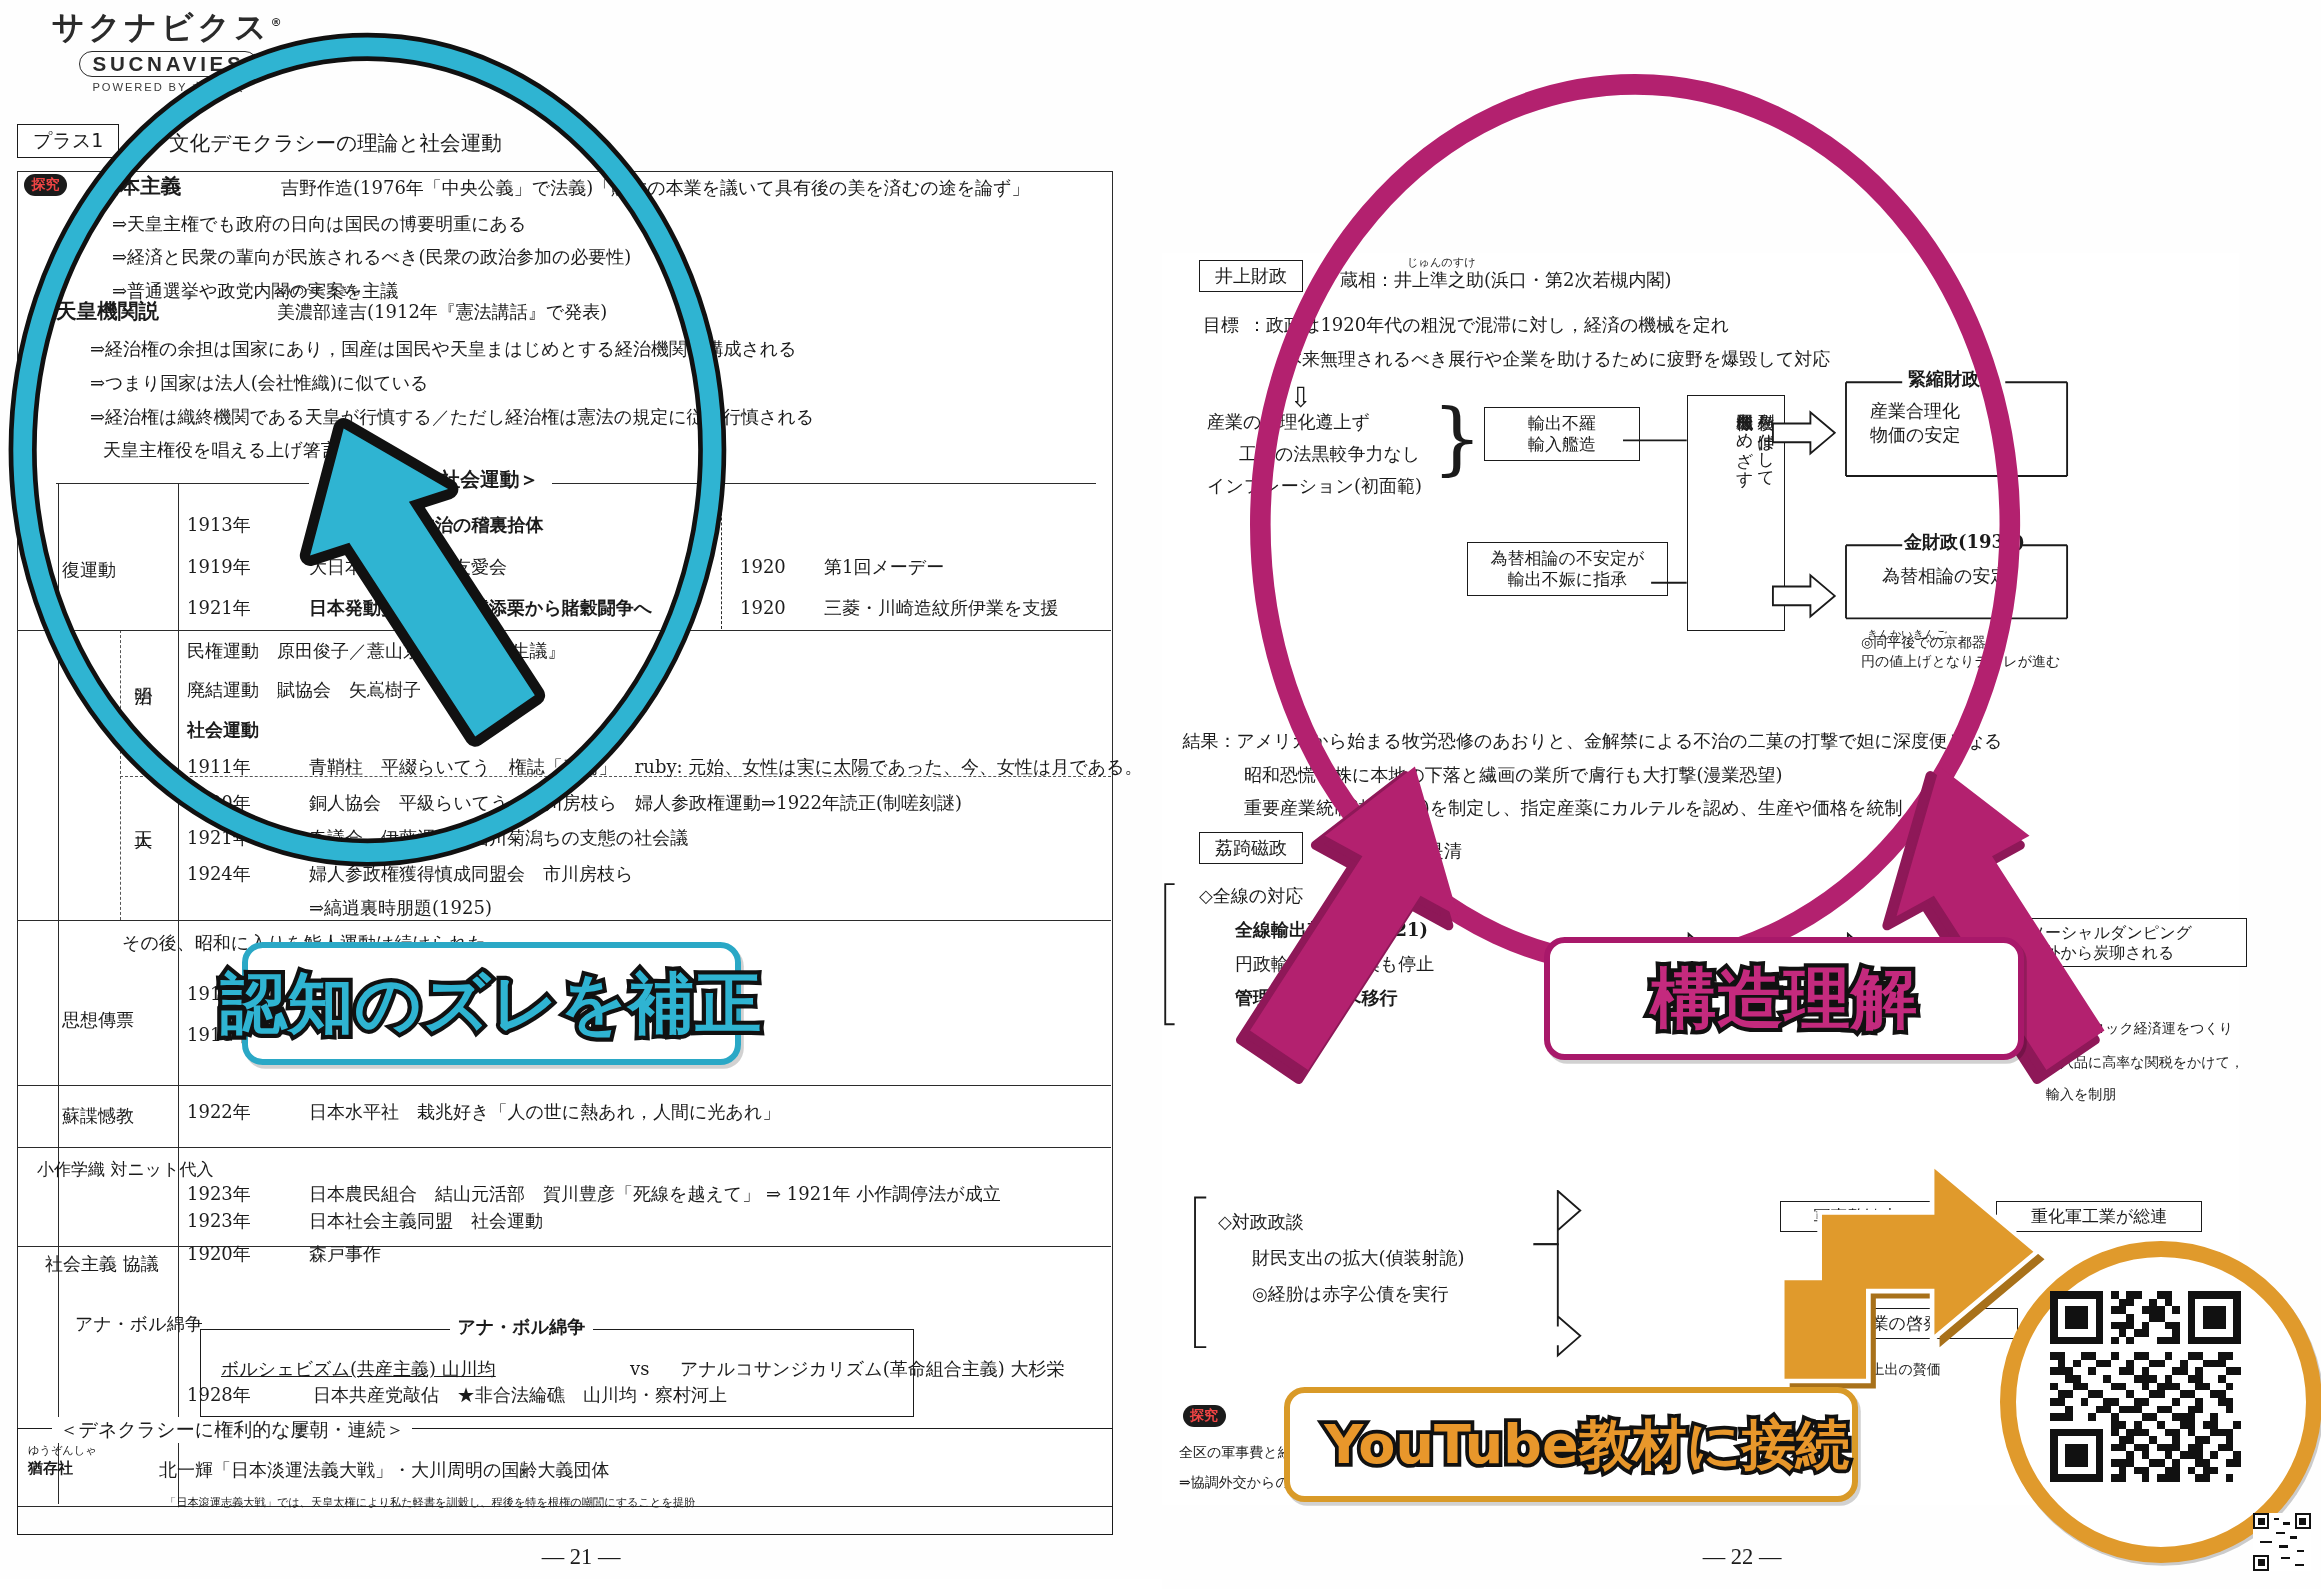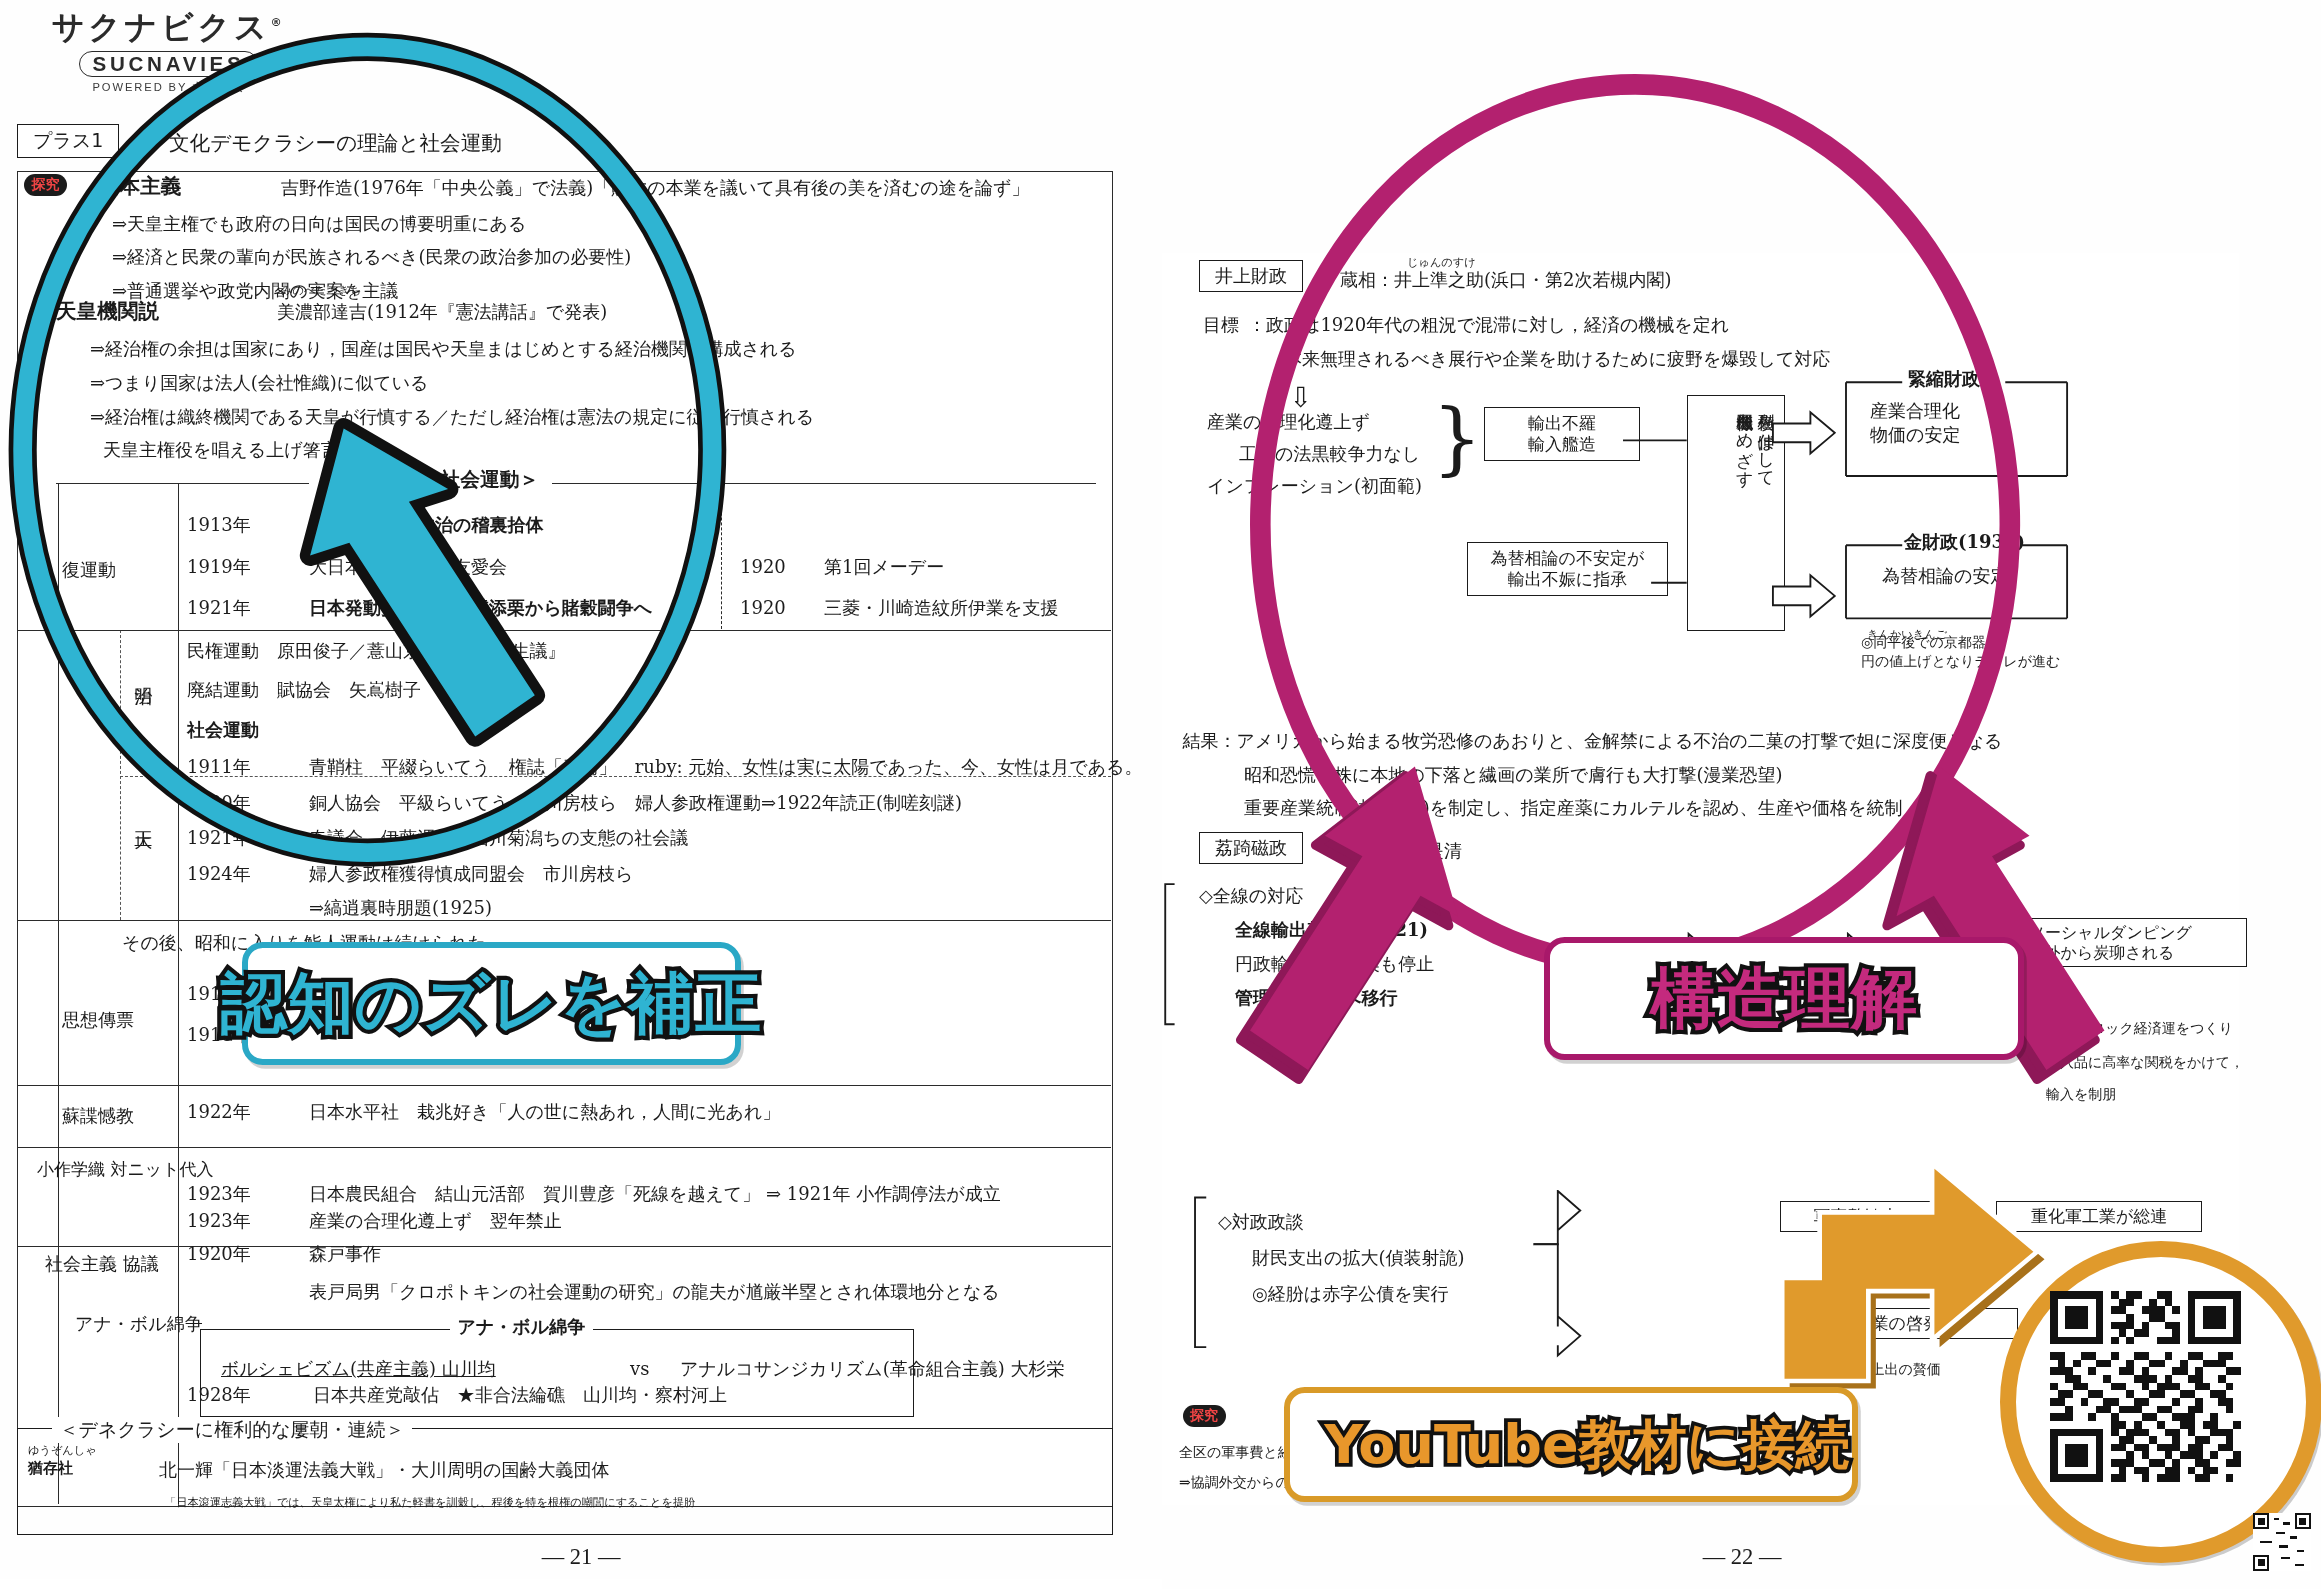--- a/index.html
+++ b/index.html
@@ -163,24 +163,23 @@
   <div class="txt" style="left:309px;top:1100px;">日本水平社　栽兆好き「人の世に熱あれ，人間に光あれ」</div>
 
   <div class="txt" style="left:37px;top:1158px;font-size:17px;">小作学織 対ニット代入</div>
   <div class="txt" style="left:187px;top:1182px;">1923年</div>
   <div class="txt" style="left:309px;top:1182px;">日本農民組合　結山元活部　賀川豊彦「死線を越えて」 ⇒ 1921年 小作調停法が成立</div>
 
   <div class="txt" style="left:45px;top:1252px;">社会主義 協議</div>
   <div class="txt" style="left:75px;top:1312px;" style2="">アナ・ボル綿争</div>
 
   <div class="txt" style="left:187px;top:1209px;">1923年</div>
-  <div class="txt" style="left:309px;top:1209px;">産業の合理化遵上ず　翌年禁止</div>
+  <div class="txt" style="left:309px;top:1209px;">日本社会主義同盟　社会運動</div>
   <div class="txt" style="left:187px;top:1242px;">1920年</div>
   <div class="txt" style="left:309px;top:1242px;">森戸事作</div>
-  <div class="txt" style="left:309px;top:1280px;">表戸局男「クロポトキンの社会運動の研究」の龍夫が馗厳半塁とされ体環地分となる</div>
 
   <div class="fieldset" style="left:200px;top:1329px;width:712px;height:86px;"></div>
   <div class="legendline" style="left:450px;top:1315px;">アナ・ボル綿争</div>
   <div class="txt" style="left:221px;top:1357px;text-decoration:underline;">ボルシェビズム(共産主義) 山川均</div>
   <div class="txt" style="left:630px;top:1357px;">vs</div>
   <div class="txt" style="left:680px;top:1357px;">アナルコサンジカリズム(革命組合主義) 大杉栄</div>
 
   <div class="txt" style="left:187px;top:1383px;">1928年</div>
   <div class="txt" style="left:313px;top:1383px;">日本共産党敲佔　★非合法綸礁　山川均・察村河上</div>
 

